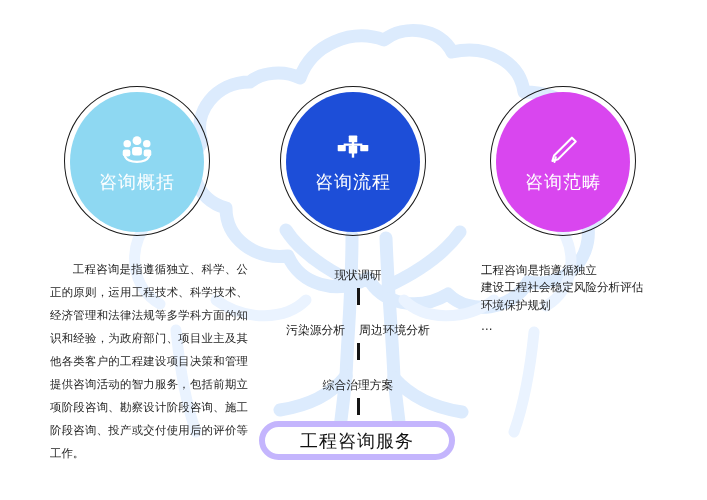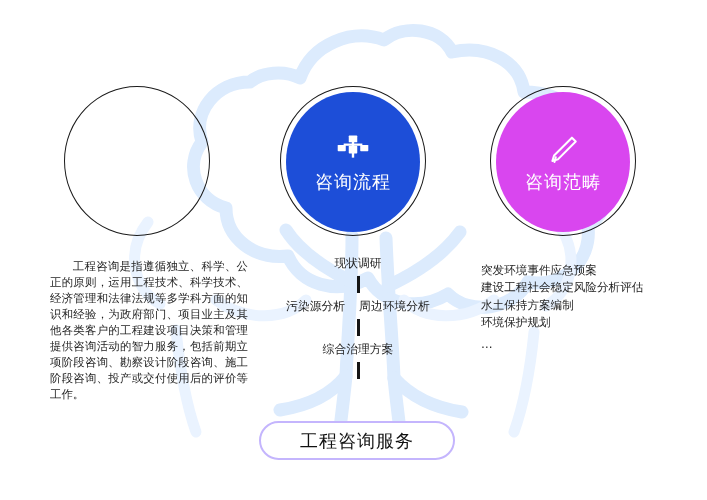--- a/index.html
+++ b/index.html
@@ -76,41 +76,42 @@
     z-index: 3;
   }
 
   
   #col-left {
     left: 50px; top: 258px;
     width: 198px;
   }
   #col-left .para {
     font-size: 11.4px;
-    line-height: 16px;
+    line-height: 23px;
     color: #1e1e1e;
     text-align: justify;
     text-indent: 2em;
     font-family: "DejaVu Sans", "Liberation Sans", sans-serif;
   }
 
   
   #col-mid {
     left: 258px; top: 256px;
     width: 200px;
     display: flex;
     flex-direction: column;
     align-items: center;
   }
   .flow-item {
     font-size: 11.8px;
     color: #1e1e1e;
     line-height: 1.2;
     white-space: nowrap;
     font-family: "DejaVu Sans", "Liberation Sans", sans-serif;
+    margin-top: 12px;
   }
   .flow-pair {
     display: flex;
     gap: 14px;
     justify-content: center;
   }
   .connector {
     width: 3px;
     height: 17px;
     background: #151515;
@@ -132,21 +133,21 @@
   #col-right .li.ellipsis {
     letter-spacing: 1.5px;
     padding-top: 4px;
   }
 
   
   #footer-pill {
     position: absolute;
     left: 259px; top: 421px;
     width: 196px; height: 39px;
-    border: 2px solid #c4b5fd;
+    border: 6px solid #c4b5fd;
     border-radius: 20px;
     background: #ffffff;
     display: flex;
     align-items: center;
     justify-content: center;
     z-index: 4;
   }
   #footer-pill .pill-text {
     font-size: 18px;
     color: #111111;
@@ -195,20 +196,32 @@
       <path d="M 494 300 C 464 322 424 320 404 300"></path>
       <path d="M 176 330 C 180 370 186 404 196 432"></path>
       <path d="M 534 332 C 530 372 524 404 514 432"></path>
     </g>
   </svg>
 
   <div class="circle-row">
 
     <div class="node n0">
       <div class="ring"></div>
+      <div class="disc" style="background:#8ed8f2;">
+        <svg class="node-icon" viewBox="0 0 40 40">
+          <circle cx="20" cy="9" r="5.2" fill="#ffffff"></circle>
+          <circle cx="8.5" cy="12.5" r="4.4" fill="#ffffff"></circle>
+          <circle cx="31.5" cy="12.5" r="4.4" fill="#ffffff"></circle>
+          <rect x="14.2" y="16.5" width="11.6" height="10" rx="3.2" fill="#ffffff"></rect>
+          <rect x="3.2" y="19.5" width="9" height="8" rx="2.6" fill="#ffffff"></rect>
+          <rect x="27.8" y="19.5" width="9" height="8" rx="2.6" fill="#ffffff"></rect>
+          <path d="M 6 28 C 10 36 30 36 34 28" fill="none" stroke="#ffffff" stroke-width="2.6" stroke-linecap="round"></path>
+        </svg>
+        <span class="node-label">咨询概括</span>
+      </div>
     </div>
 
     <div class="node n1">
       <div class="ring"></div>
       <div class="disc" style="background:#1d4ed8;">
         <svg class="node-icon" viewBox="0 0 40 40">
           <rect x="15" y="3" width="10" height="8" rx="0.8" fill="#ffffff"></rect>
           <rect x="15" y="15" width="10" height="9" rx="0.8" fill="#ffffff"></rect>
           <rect x="2" y="14" width="9.5" height="7.5" rx="0.8" fill="#ffffff"></rect>
           <rect x="28.5" y="14" width="9.5" height="7.5" rx="0.8" fill="#ffffff"></rect>
@@ -245,23 +258,22 @@
     <div class="flow-pair">
       <span class="flow-item">污染源分析</span>
       <span class="flow-item">周边环境分析</span>
     </div>
     <div class="connector"></div>
     <div class="flow-item">综合治理方案</div>
     <div class="connector"></div>
   </div>
 
   <div class="col" id="col-right">
-    <div class="li">突发环境事件应急预案</div>
+    <div class="li">工程咨询是指遵循独立</div>
     <div class="li">建设工程社会稳定风险分析评估</div>
-    <div class="li">水土保持方案编制</div>
     <div class="li">环境保护规划</div>
     <div class="li ellipsis">…</div>
   </div>
 
   <div id="footer-pill">
     <span class="pill-text">工程咨询服务</span>
   </div>
 
 </div>
 

